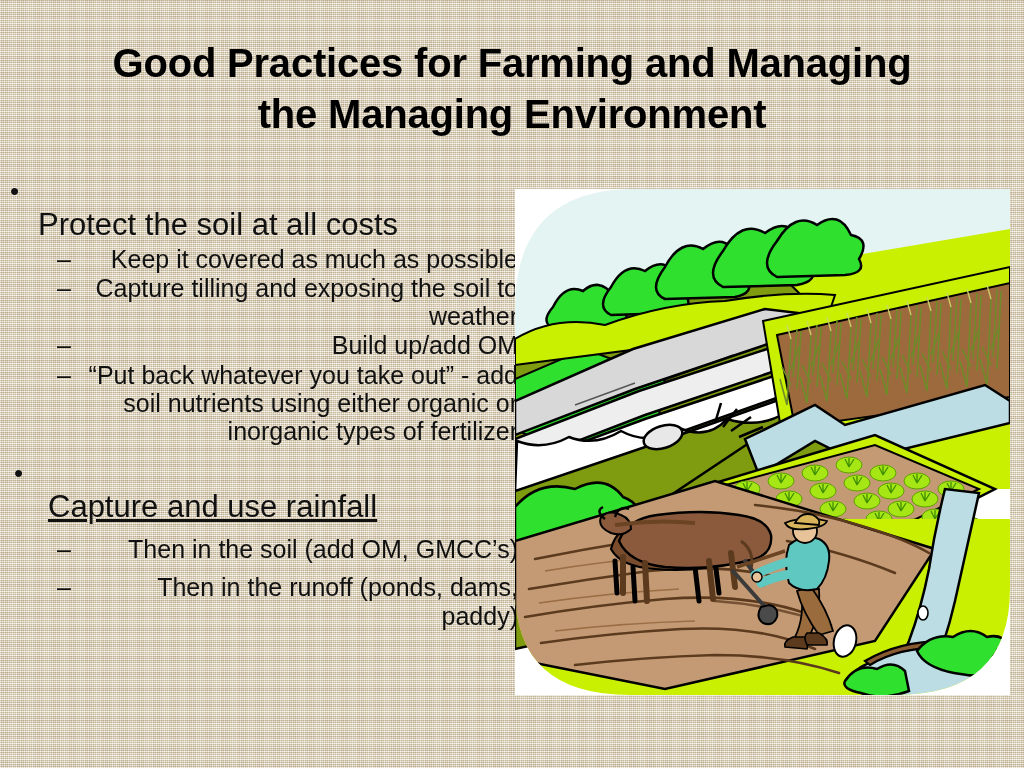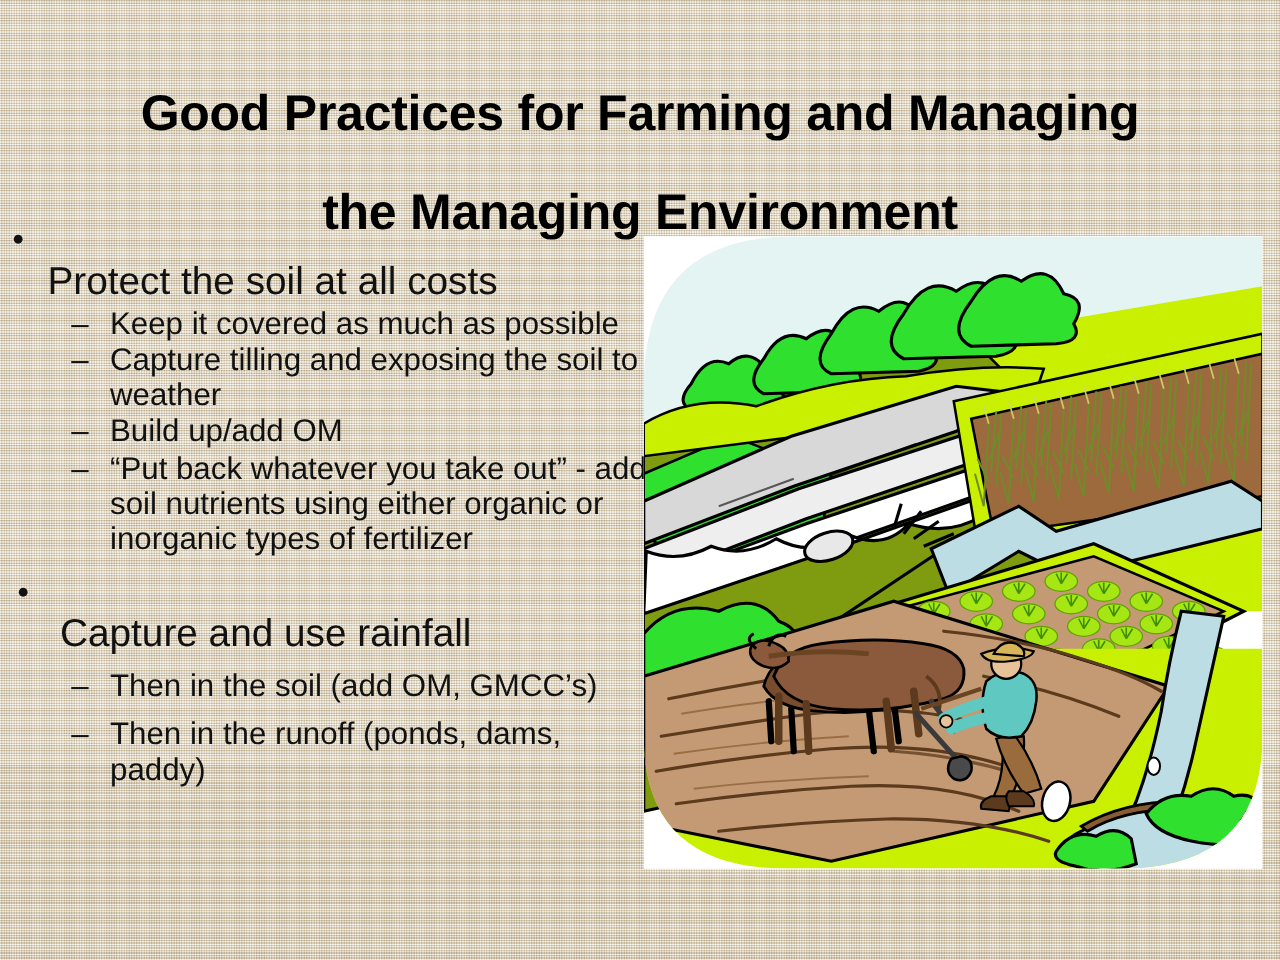--- a/index.html
+++ b/index.html
@@ -45,21 +45,21 @@
     left: 40px;
     top: 38px;
     width: 944px;
     text-align: center;
     font-size: 40px;
     font-weight: bold;
     line-height: 1.28;
     color: #000000;
     letter-spacing: -0.2px;
   }
-  #title .t-line { display: block; margin-top: 28px; }
+  #title .t-line { display: block; }
 
   
   #body-column {
     position: absolute;
     left: 0px;
     top: 176px;
     width: 530px;
   }
 
   .lvl1 {
@@ -76,21 +76,21 @@
     flex: 0 0 38px;
     text-align: left;
     padding-left: 10px;
     box-sizing: border-box;
     font-size: 26px;
     line-height: 1.22;
   }
   .lvl1 .txt { flex: 1 1 auto; margin-top: 32px; }
 
   .lvl1.indented .marker { padding-left: 14px; }
-  .lvl1.indented .txt { padding-left: 10px; }
+  .lvl1.indented .txt { padding-left: 10px; text-decoration: underline; }
 
   .lvl2 {
     position: relative;
     display: flex;
     align-items: flex-start;
     font-size: 25px;
     line-height: 1.13;
     color: #111111;
     margin: 0 0 1px 0;
   }
@@ -98,20 +98,21 @@
     width: 88px;
     flex: 0 0 88px;
     text-align: left;
     padding-left: 57px;
     box-sizing: border-box;
     font-size: 25px;
   }
   .lvl2 .txt {
     flex: 1 1 auto;
     max-width: 430px;
+    text-align: right;
   }
 
   .gap-before { margin-top: 13px; }
   .gap-after  { margin-bottom: 10px; }
 
   
   #illustration {
     position: absolute;
     left: 515px;
     top: 189px;

